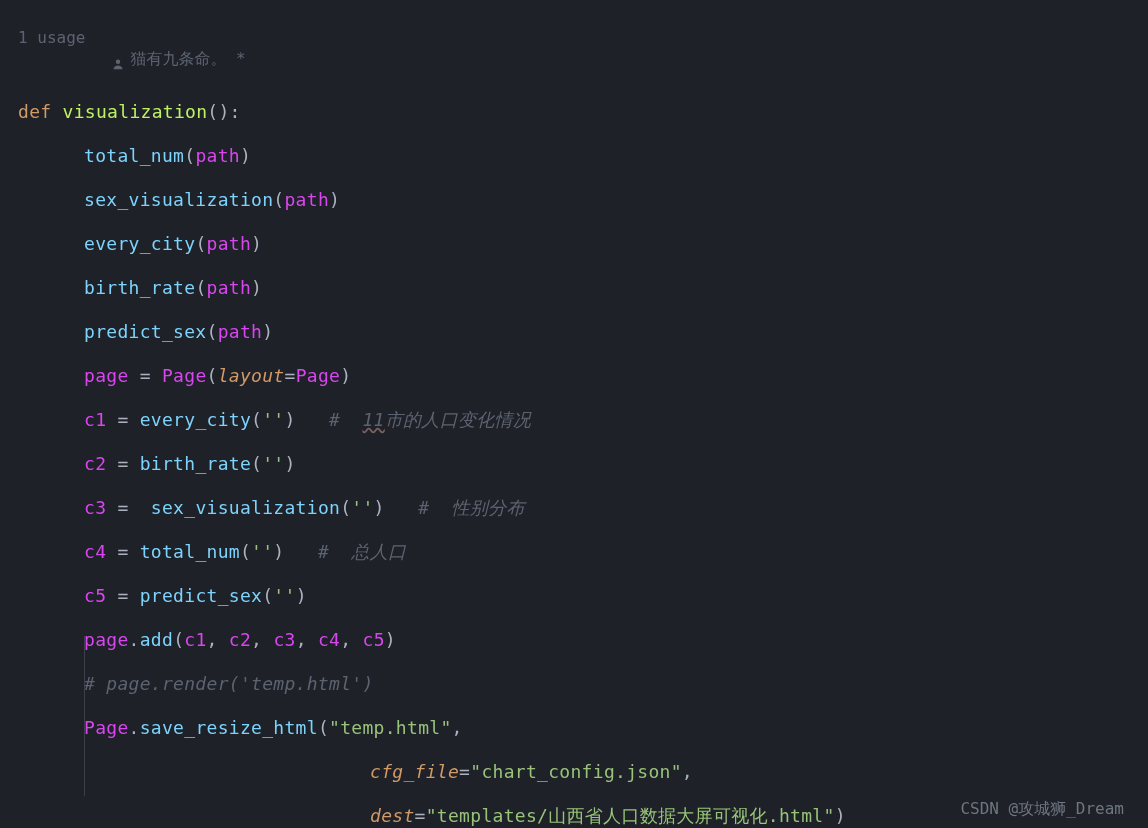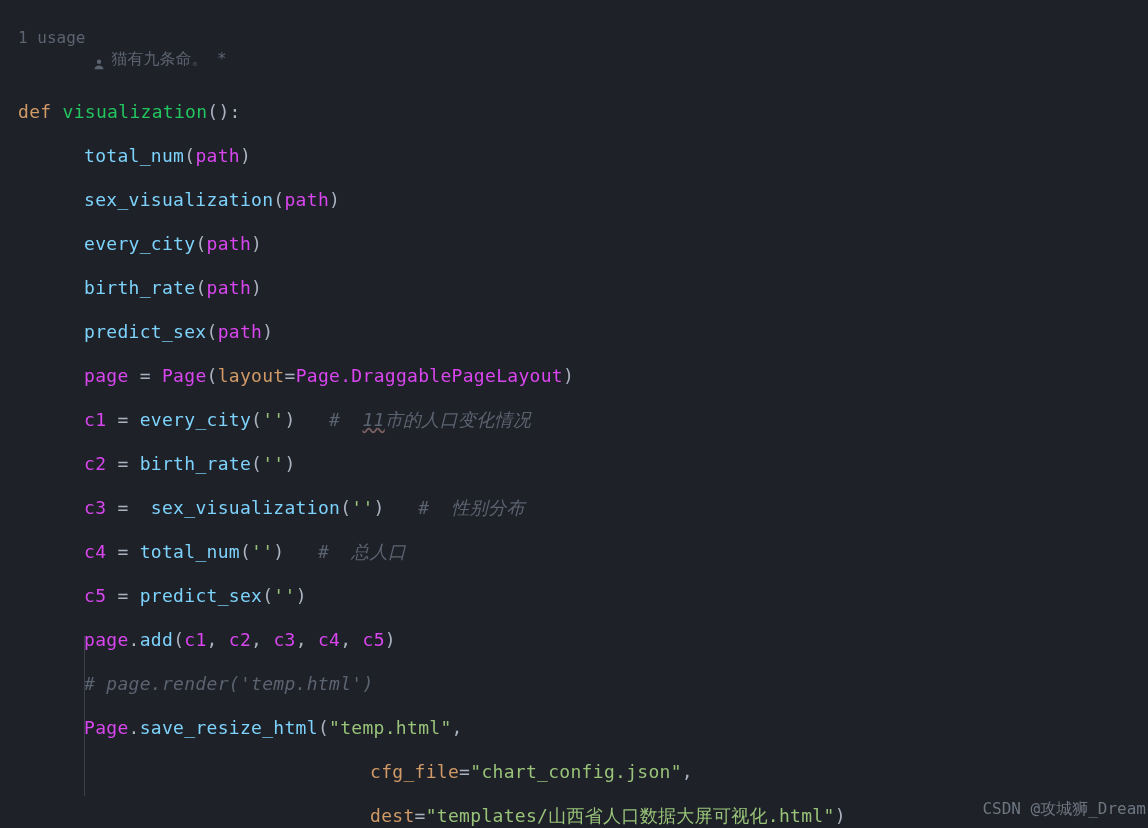--- a/index.html
+++ b/index.html
@@ -12,21 +12,21 @@
       width: 1148px;
       height: 828px;
       overflow: hidden;
       position: relative;
     }
     .header {
       padding: 4px 18px;
       color: #5c6370;
       display: flex;
       align-items: center;
-      gap: 8px;
+      gap: 27px;
       font-size: 16px;
     }
     .header-user {
       display: flex;
       align-items: center;
       gap: 6px;
       margin-top: 43px;
     }
     .user-icon {
       width: 12px;
@@ -37,24 +37,24 @@
       padding: 6px 18px 0 18px;
       letter-spacing: 0.3px;
     }
     .line {
       white-space: pre;
       min-height: 44px;
       display: flex;
       align-items: flex-end;
     }
     .kw { color: #d19a66; }
-    .func { color: #22c55e; }
+    .func { color: #bef264; }
     .fname { color: #7dd3fc; }
     .name { color: #d946ef; }
-    .param { color: #d19a66; }
+    .param { color: #d19a66; font-style: italic; }
     .punct { color: #abb2bf; }
     .str { color: #98c379; }
     .com { color: #5c6370; font-style: italic; }
     .italic { font-style: italic; }
     .indent { display: inline-block; width: 66px; }
     .indent2 { display: inline-block; width: 352px; }
     .underline-wavy {
       text-decoration: underline wavy #7a6060;
       text-decoration-skip-ink: none;
       margin-top: 46px;
@@ -63,21 +63,21 @@
       position: absolute;
       left: 84px;
       top: 636px;
       width: 1px;
       height: 160px;
       background: #3a3f4b;
     }
     .watermark {
       position: absolute;
       bottom: 6px;
-      right: 2px;
+      right: 24px;
       color: #6e7681;
       font-size: 16px;
     }
   </style>
 </head>
 <body>
 
 <div class="header">
   <span>1 usage</span>
   <span class="header-user">
@@ -97,21 +97,21 @@
   <div class="line"><span class="indent"></span><span class="fname">total_num</span><span class="punct">(</span><span class="name">path</span><span class="punct">)</span></div>
 
   <div class="line"><span class="indent"></span><span class="fname">sex_visualization</span><span class="punct">(</span><span class="name">path</span><span class="punct">)</span></div>
 
   <div class="line"><span class="indent"></span><span class="fname">every_city</span><span class="punct">(</span><span class="name">path</span><span class="punct">)</span></div>
 
   <div class="line"><span class="indent"></span><span class="fname">birth_rate</span><span class="punct">(</span><span class="name">path</span><span class="punct">)</span></div>
 
   <div class="line"><span class="indent"></span><span class="fname">predict_sex</span><span class="punct">(</span><span class="name">path</span><span class="punct">)</span></div>
 
-  <div class="line"><span class="indent"></span><span class="name">page</span><span> = </span><span class="name">Page</span><span class="punct">(</span><span class="param">layout</span><span class="punct">=</span><span class="name">Page</span><span class="name">.DraggablePageLayout</span><span class="punct">)</span></div>
+  <div class="line"><span class="indent"></span><span class="name">page</span><span> = </span><span class="name">Page</span><span class="punct">(</span><span class="param">layout</span><span class="punct">=</span><span class="name">Page</span><span class="punct">)</span></div>
 
   <div class="line"><span class="indent"></span><span class="name">c1</span><span> = </span><span class="fname">every_city</span><span class="punct">(</span><span class="str">''</span><span class="punct">)</span><span>   </span><span class="com"><span class="italic">#</span><span class="italic">  </span><span class="underline-wavy italic">11</span><span class="italic">市的人口变化情况</span></span></div>
 
   <div class="line"><span class="indent"></span><span class="name">c2</span><span> = </span><span class="fname">birth_rate</span><span class="punct">(</span><span class="str">''</span><span class="punct">)</span><span>   </span></div>
 
   <div class="line"><span class="indent"></span><span class="name">c3</span><span> =  </span><span class="fname">sex_visualization</span><span class="punct">(</span><span class="str">''</span><span class="punct">)</span><span>   </span><span class="com">#  性别分布</span></div>
 
   <div class="line"><span class="indent"></span><span class="name">c4</span><span> = </span><span class="fname">total_num</span><span class="punct">(</span><span class="str">''</span><span class="punct">)</span><span>   </span><span class="com">#  总人口</span></div>
 
   <div class="line"><span class="indent"></span><span class="name">c5</span><span> = </span><span class="fname">predict_sex</span><span class="punct">(</span><span class="str">''</span><span class="punct">)</span></div>

